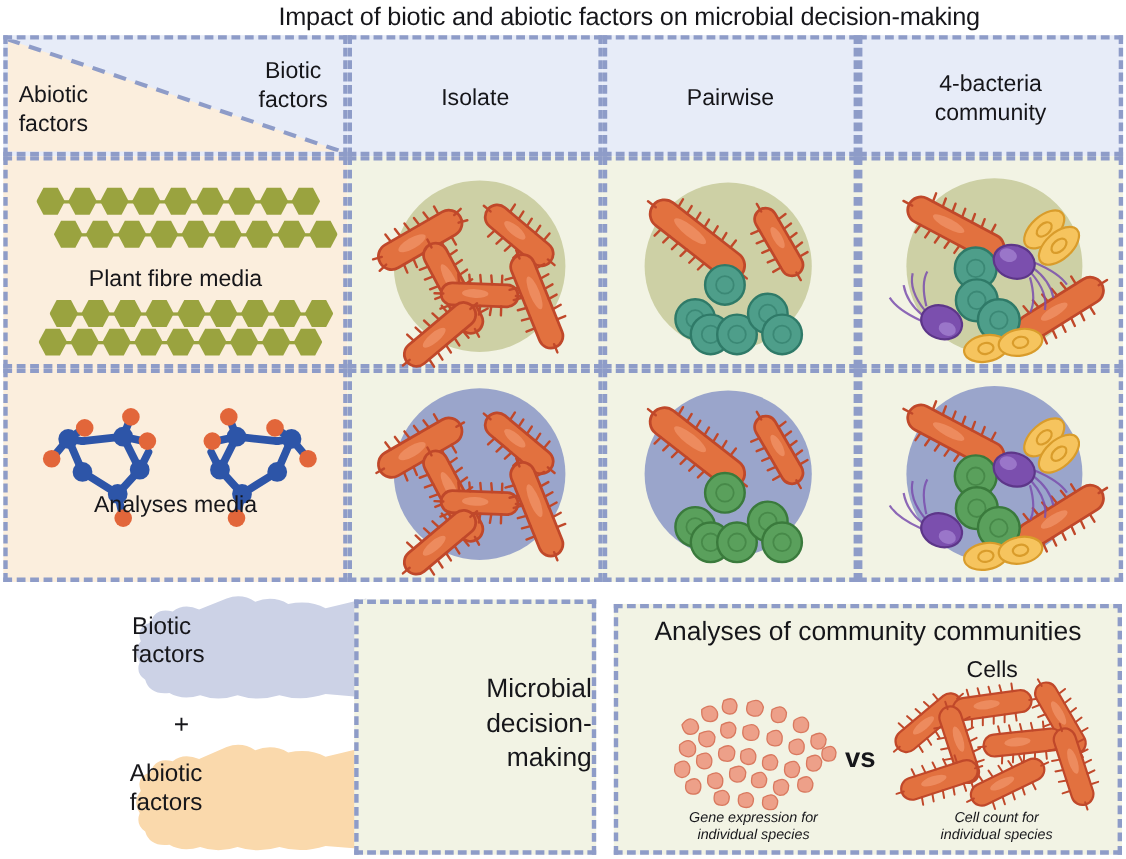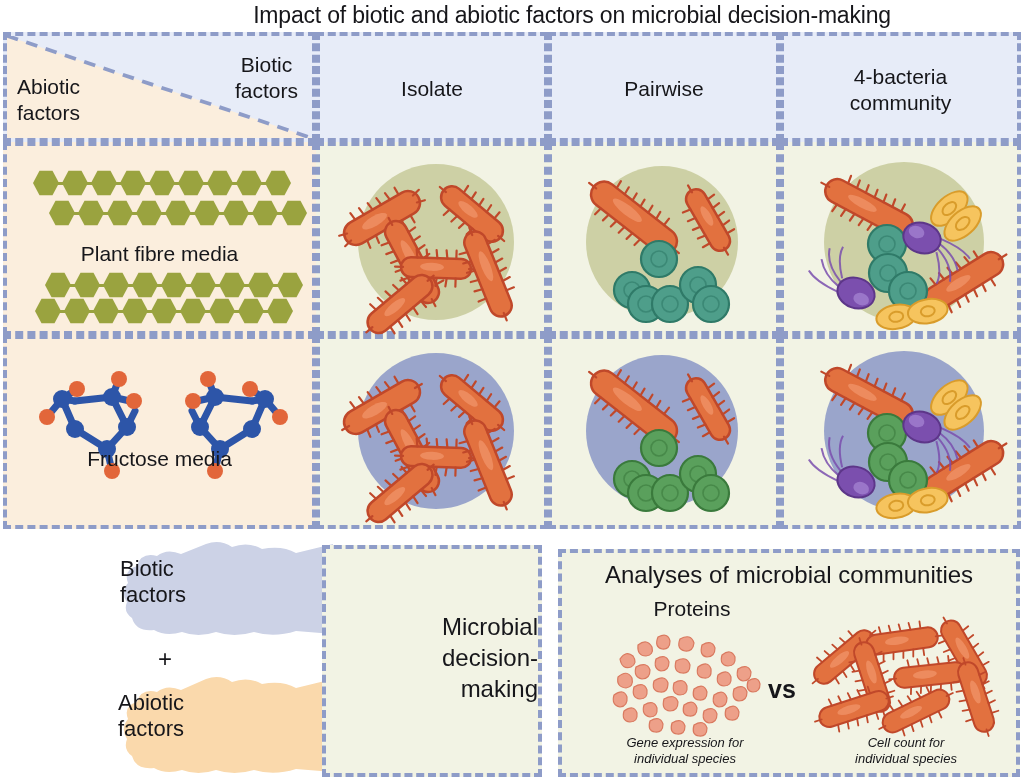--- a/index.html
+++ b/index.html
@@ -505,21 +505,21 @@
             <circle cx="105" cy="58" r="9"></circle>
         </g>
         <g fill="#e2663a" transform="translate(313,0) scale(-1,1)">
           <circle cx="40" cy="78" r="8"></circle>
             <circle cx="70" cy="50" r="8"></circle>
             <circle cx="112" cy="40" r="8"></circle>
           <circle cx="127" cy="62" r="8"></circle>
             <circle cx="105" cy="132" r="8"></circle>
         </g>
       </svg>
-      <div class="rowlab" style="top:108px;">Fructose media</div>
+      <div class="rowlab" style="top:108px;">Analyses media</div>
     </div>
 
     <div class="cell dash plate-cell" style="left:313px;top:303px;width:232px;height:194px;">
       <svg viewBox="0 0 232 194" width="232" height="194">
         <circle cx="116" cy="92" r="78" fill="#9aa5cb"></circle>
         <g transform="translate(62,68) rotate(-30)">
           <path d="M-30,-12 H30 a12,12 0 0 1 0,24 H-30 a12,12 0 0 1 0,-24 Z" fill="#e2713f" stroke="#c0482a" stroke-width="2.5"></path>
           <g stroke="#c0482a" stroke-width="2.2" stroke-linecap="round">
           <line x1="-24" y1="-12" x2="-25" y2="-20"></line>
               <line x1="-14" y1="-12" x2="-15" y2="-20"></line>
@@ -817,22 +817,22 @@
              q-18,2 -22,-12 q-9,-6 -5,-17 q-7,-10 1,-20 q-5,-13 9,-17
              q4,-14 20,-10 q10,-8 24,-2 Z" fill="#fad9ac"></path>
   </svg>
   <div class="blob-lbl" style="left:118px;top:690px;">Abiotic<br>factors</div>
 
   <div class="dash" id="mdm" style="left:322px;top:545px;width:220px;height:232px;background:#f2f3e4;box-sizing:border-box;">
     <div class="t">Microbial<br>decision-<br>making</div>
   </div>
 
   <div class="dash" id="analyses" style="left:558px;top:549px;width:462px;height:228px;background:#f2f3e4;box-sizing:border-box;">
-    <div class="head">Analyses of microbial communities</div>
-    <div class="sub" style="left:20px;width:220px;">Proteins</div>
+    <div class="head">Analyses of community communities</div>
+    <div class="sub" style="left:240px;width:200px;">Cells</div>
 
     <svg style="position:absolute;left:36px;top:72px;" width="190" height="108" viewBox="0 0 190 108">
       <g fill="#eda089" stroke="#d9795f" stroke-width="1.2">
         <path d="M22,34 q6,-9 13,-3 q5,7 -2,11 q-9,3 -11,-8Z"></path>
         <path d="M40,20 q9,-7 14,2 q2,8 -6,9 q-9,0 -8,-11Z"></path>
         <path d="M60,12 q10,-5 12,4 q0,9 -8,8 q-8,-2 -4,-12Z"></path>
         <path d="M82,14 q11,-6 14,4 q-1,9 -9,8 q-9,-2 -5,-12Z"></path>
         <path d="M104,20 q10,-6 13,3 q0,9 -8,9 q-8,-1 -5,-12Z"></path>
         <path d="M124,30 q9,-7 13,2 q1,9 -7,9 q-9,-1 -6,-11Z"></path>
         <path d="M20,52 q9,-8 14,1 q2,9 -6,10 q-10,-1 -8,-11Z"></path>

